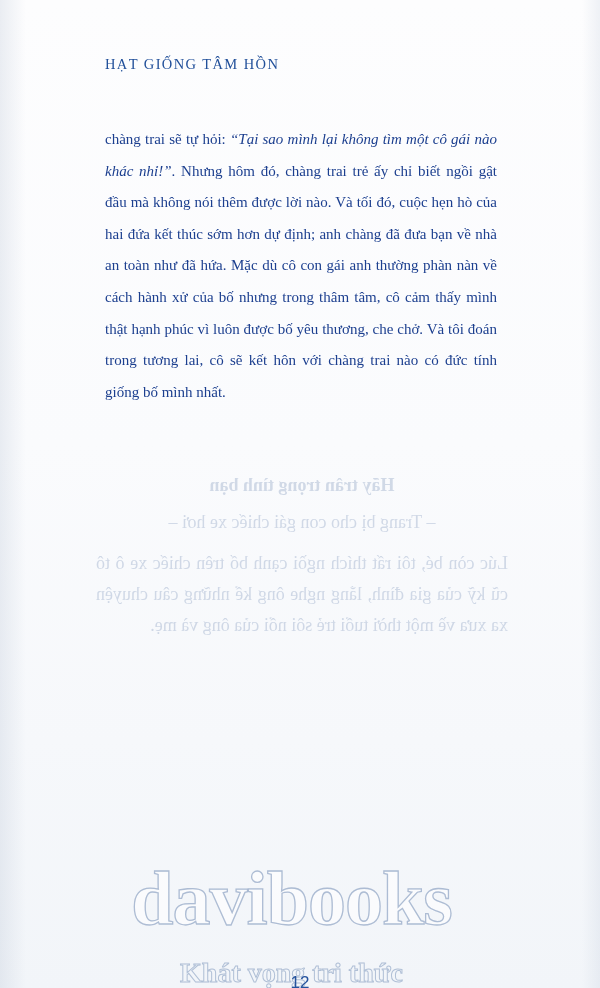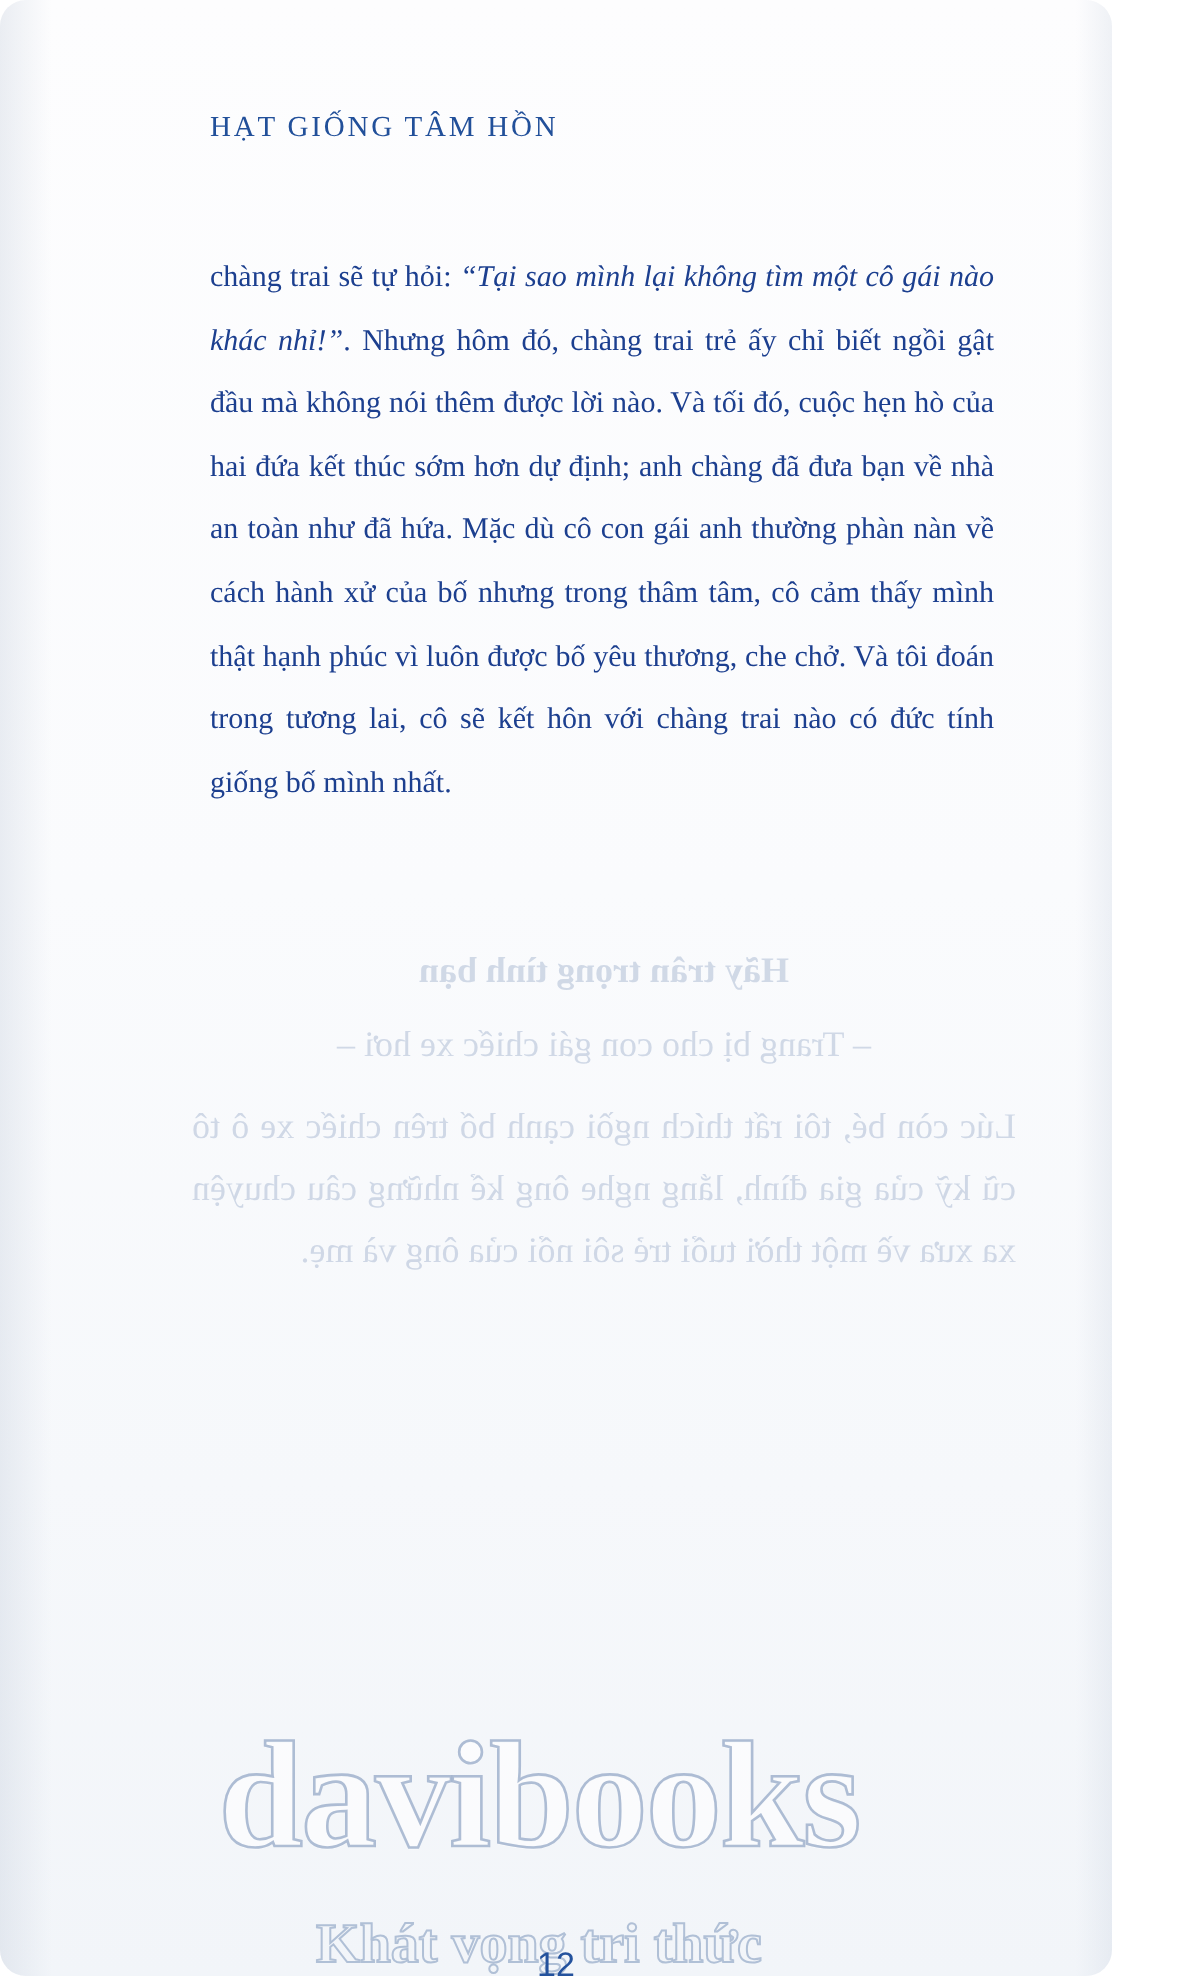--- a/index.html
+++ b/index.html
@@ -9,25 +9,24 @@
   body {
     width: 600px;
     height: 988px;
     background: #ffffff;
     font-family: "Liberation Serif", serif;
     overflow: hidden;
   }
 
   .page {
     position: relative;
-    width: 556px;
+    width: 600px;
     height: 988px;
     background: linear-gradient(180deg, #fdfdfe 0%, #fafbfd 45%, #f6f8fb 75%, #f2f5f9 100%);
     overflow: hidden;
-    border-radius: 13px;
   }
 
   
   .page::after {
     content: "";
     position: absolute;
     left: 0; top: 0; bottom: 0;
     width: 26px;
     background: linear-gradient(90deg, rgba(190,200,215,0.30) 0%, rgba(255,255,255,0) 100%);
     pointer-events: none;

